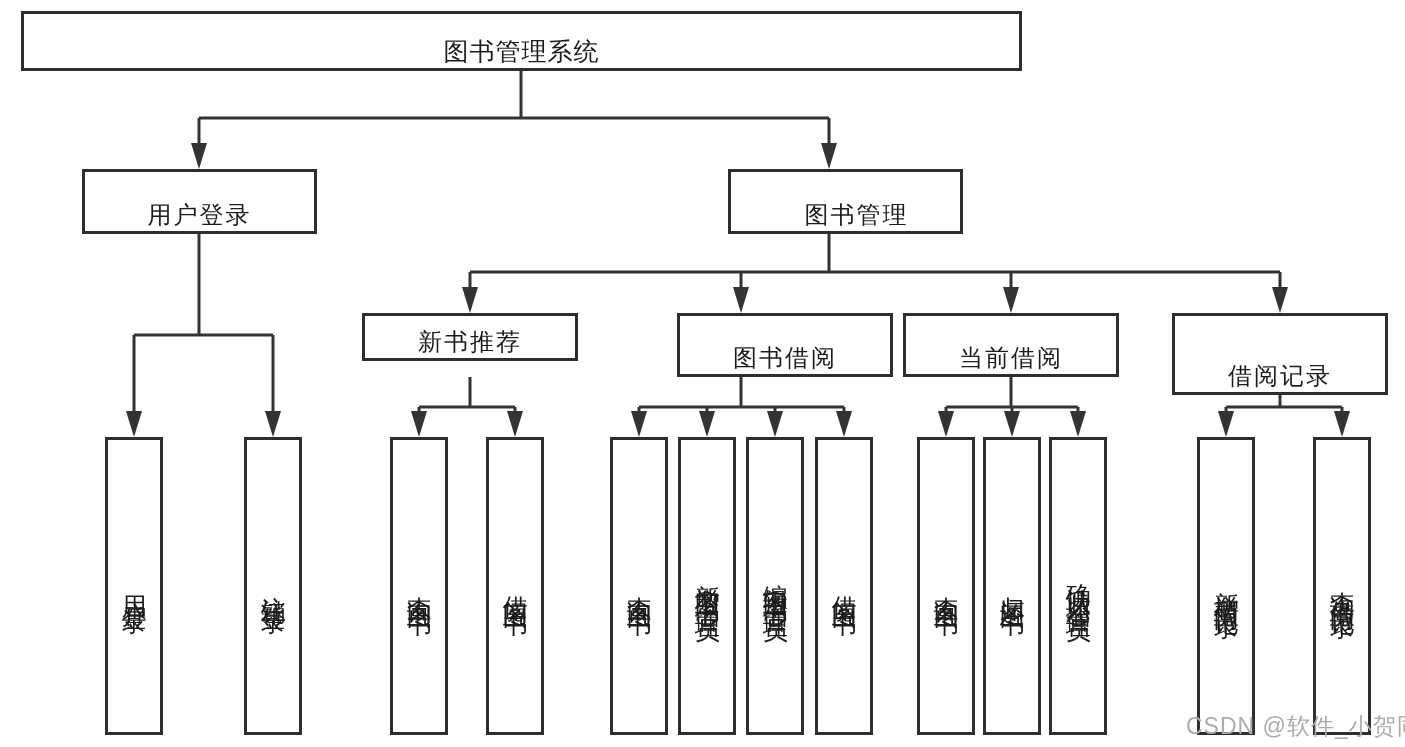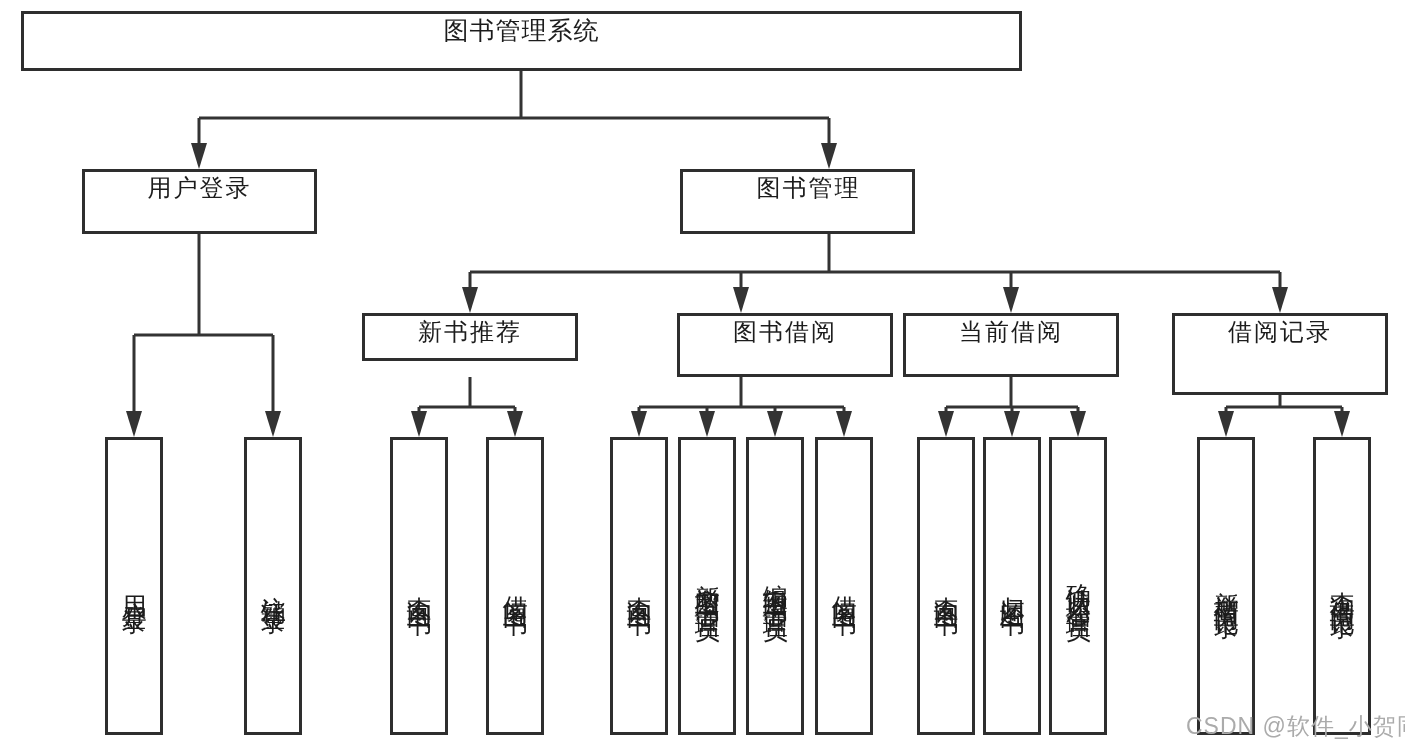--- a/index.html
+++ b/index.html
@@ -5,21 +5,21 @@
   html,body{margin:0;padding:0;background:#ffffff;}
   .stage{
     position:relative;width:1405px;height:747px;background:#ffffff;overflow:hidden;
     font-family:"Liberation Sans","DejaVu Sans",sans-serif;
   }
   .wires{position:absolute;left:0;top:0;width:1405px;height:747px;z-index:1;}
   .wire{stroke:#333333;stroke-width:3;fill:none;}
   .ah{fill:#333333;}
   .hbox{
     position:absolute;box-sizing:border-box;background:#ffffff;border:3px solid #2e2e2e;
-    display:flex;align-items:flex-start;justify-content:center;z-index:2;
+    display:flex;align-items:flex-end;justify-content:center;z-index:2;
     font-size:24px;letter-spacing:2px;color:#1c1c1c;white-space:nowrap;
   }
   .hbox.root{font-size:25px;letter-spacing:1px;}
   .vbox{
     position:absolute;box-sizing:border-box;background:#ffffff;border:3px solid #2e2e2e;
     top:437px;width:58px;height:298px;display:flex;align-items:center;justify-content:center;z-index:2;
   }
   .vbox span{
     writing-mode:vertical-rl;text-orientation:mixed;
     font-size:25px;letter-spacing:5px;line-height:1.18;color:#1c1c1c;white-space:nowrap;
@@ -67,21 +67,21 @@
     <use href="#ah" x="1342" y="437"></use>
   </svg>
 
   <div class="hbox root" style="left:21px;top:11px;width:1001px;height:60px;">
     <span>图书管理系统</span>
   </div>
 
   <div class="hbox" style="left:82px;top:169px;width:235px;height:65px;">
     <span>用户登录</span>
   </div>
-  <div class="hbox" style="left:680px;top:169px;width:235px;height:65px;padding-left:22px;">
+  <div class="hbox" style="left:728px;top:169px;width:235px;height:65px;padding-left:22px;">
     <span>图书管理</span>
   </div>
 
   <div class="hbox" style="left:362px;top:313px;width:216px;height:48px;">
     <span>新书推荐</span>
   </div>
   <div class="hbox" style="left:633px;top:313px;width:216px;height:64px;margin-left:44px;">
     <span>图书借阅</span>
   </div>
   <div class="hbox" style="left:903px;top:313px;width:216px;height:64px;">

